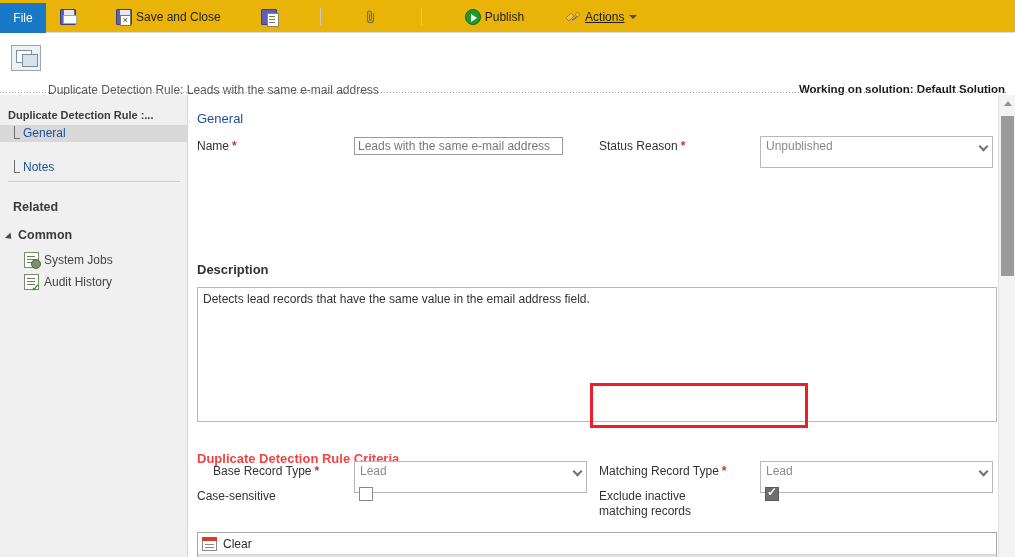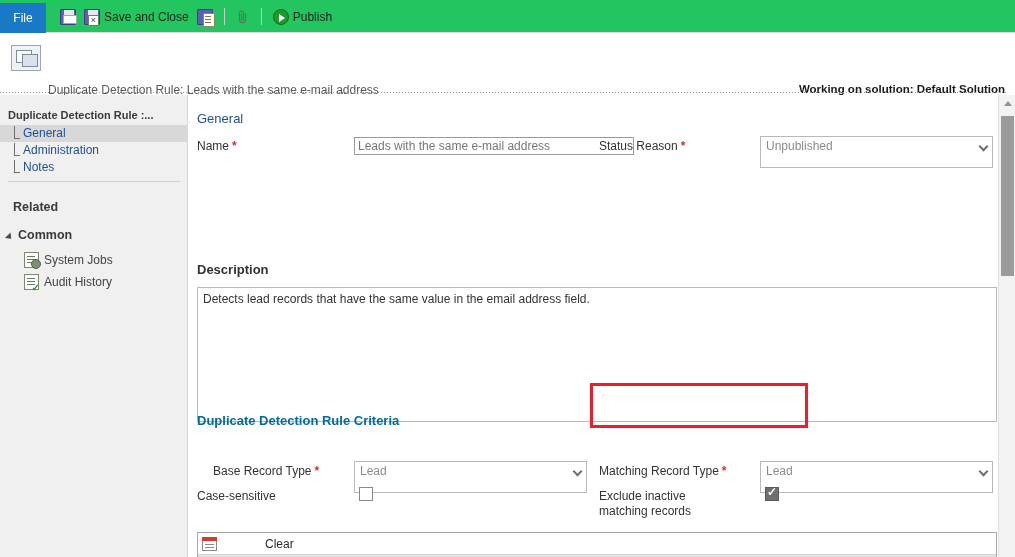--- a/index.html
+++ b/index.html
@@ -9,33 +9,33 @@
     overflow: hidden;
     background: #ffffff;
     font-family: "Liberation Sans", sans-serif;
     font-size: 12px;
     color: #333333;
   }
 
   
   #ribbon {
     position: absolute; left: 0; top: 0; width: 1015px; height: 33px;
-    background: #22c55e;
+    background: #eab308;
     border-bottom: 1px solid #dcdcdc;
   }
   #file-tab {
     position: absolute; left: 0; top: 3px; width: 46px; height: 30px;
     background: #1a79c7; color: #ffffff;
     font-size: 12px;
     display: flex; align-items: center; justify-content: center;
     cursor: pointer;
   }
   #cmd-area {
     position: absolute; left: 56px; top: 0; height: 33px;
-    display: flex; align-items: center;
+    display: flex; align-items: center; gap: 32px;
   }
   .cmd {
     display: flex; align-items: center; height: 33px;
     padding: 0 4px; cursor: pointer; white-space: nowrap;
     color: #1f1f1f; font-size: 12px;
   }
   .cmd .lbl { margin-left: 4px; }
   .sep {
     width: 1px; height: 17px; background: #c9c9c9; margin: 0 7px;
   }
@@ -190,21 +190,21 @@
     border-right:2px solid #6f6f6f; border-bottom:2px solid #6f6f6f;
     transform: rotate(45deg);
   }
   #desc-label { position:absolute; left:8px; top:167px; font-size:13px; font-weight:bold; color:#333; }
   #desc-box {
     position:absolute; left:8px; top:192px; width:800px; height:135px;
     border:1px solid #b9b9b9; background:#ffffff; padding:4px 5px;
     font-size:12px; color:#333; line-height:15px; cursor:text;
   }
   #criteria-hdr {
-    position:absolute; left:8px; top:318px; font-size:13px; font-weight:bold; color:#0369a1;
+    position:absolute; left:8px; top:356px; font-size:13px; font-weight:bold; color:#ef4444;
   }
 
   .chk {
     position:absolute; width:14px; height:14px; background:#ffffff;
     border:1px solid #8a8a8a; cursor:pointer;
   }
   .chk.checked { background:#6f6f6f; border-color:#5a5a5a; }
   .chk.checked::after {
     content:'\2713'; position:absolute; left:1px; top:-3px; font-size:12px; color:#ffffff; font-weight:bold;
   }
@@ -219,21 +219,21 @@
   #gridwrap {
     position:absolute; left:8px; top:437px; width:800px; height:110px;
     border:1px solid #a8a8a8; background:#ffffff;
   }
   #grid-toolbar {
     position:absolute; left:0; top:0; width:798px; height:22px; background:#ffffff;
     border-bottom:1px solid #d4d4d4;
   }
   #clear-btn {
     position:absolute; left:4px; top:2px; height:18px; display:flex; align-items:center; cursor:pointer;
-    font-size:12px; color:#2a2a2a;gap:42px;
+    font-size:12px; color:#2a2a2a;
   }
   .ico-clear { position:relative; width:15px; height:14px; background:#ffffff; border:1px solid #8a8a8a; }
   .ico-clear::before { content:''; position:absolute; left:-1px; top:-1px; width:15px; height:4px; background:#d63c2b; }
   .ico-clear::after { content:''; position:absolute; left:2px; top:6px; width:9px; height:1px; background:#8a8a8a;
     box-shadow: 0 3px 0 #8a8a8a; }
   #clear-btn .lbl { margin-left:6px; }
 
   #grid-head {
     position:absolute; left:0; top:22px; width:798px; height:24px; background:#e2e2e2;
     border-bottom:1px solid #c4c4c4;
@@ -288,20 +288,31 @@
       </span>
     </div>
 
     <div class="sep"></div>
 
     <div class="cmd">
       <span class="ico ico-pub"></span>
       <span class="lbl">Publish</span>
     </div>
 
+    <div class="cmd">
+      <span class="ico ico-actions">
+        <svg width="17" height="16" viewBox="0 0 17 16">
+          <path d="M2 9 l5 -5 3 3 -5 5 z" fill="#f2c438" stroke="#9c7a14" stroke-width="0.8"></path>
+          <path d="M8 11 q3 -1 6 -5" fill="none" stroke="#5a73b8" stroke-width="1.4"></path>
+          <circle cx="13.5" cy="5.5" r="2" fill="#f2c438" stroke="#9c7a14" stroke-width="0.8"></circle>
+        </svg>
+      </span>
+      <span class="lbl ul">Actions</span>
+      <span class="caret-dn"></span>
+    </div>
 
   </div>
 
   <div id="help-group">
     <span class="ico ico-help"></span>
     <span class="lbl ul">Help</span>
     <span class="caret-dn"></span>
   </div>
 </div>
 
@@ -323,24 +334,20 @@
 
 <div id="dotted-sep"></div>
 
 <div id="navpane">
   <div id="nav-header">Duplicate Detection Rule :...</div>
 
   <div class="nav-item sel" style="top:30px;">
     <span class="tick"></span>
     <span class="txt">General</span>
   </div>
-  <div class="nav-item" style="top:47px;">
-    <span class="tick"></span>
-    <span class="txt">Administration</span>
-  </div>
   <div class="nav-item" style="top:64px;padding-left:34px;">
     <span class="tick"></span>
     <span class="txt">Notes</span>
   </div>
 
   <div id="nav-sep"></div>
 
   <div id="related-hdr">Related</div>
 
   <div id="common-tri"></div>
@@ -357,21 +364,21 @@
 </div>
 
 <div id="form">
 
   <div id="sec-general-tri"></div>
   <div id="sec-general-hdr">General</div>
 
   <div class="flabel" style="left:8px; top:44px;">
     <span>Name</span><span class="req">*</span>
   </div>
-  <div class="tbox" style="left:165px; top:42px; width:280px;">Leads with the same e-mail address</div>
+  <div class="tbox" style="left:165px; top:42px; width:209px;">Leads with the same e-mail address</div>
 
   <div class="flabel" style="left:410px; top:44px;">
     <span>Status Reason</span><span class="req">*</span>
   </div>
   <div class="ddl" style="left:571px; top:41px; width:233px;">
     <span>Unpublished</span>
     <span class="chev"></span>
   </div>
 
   <div id="desc-label">Description</div>

